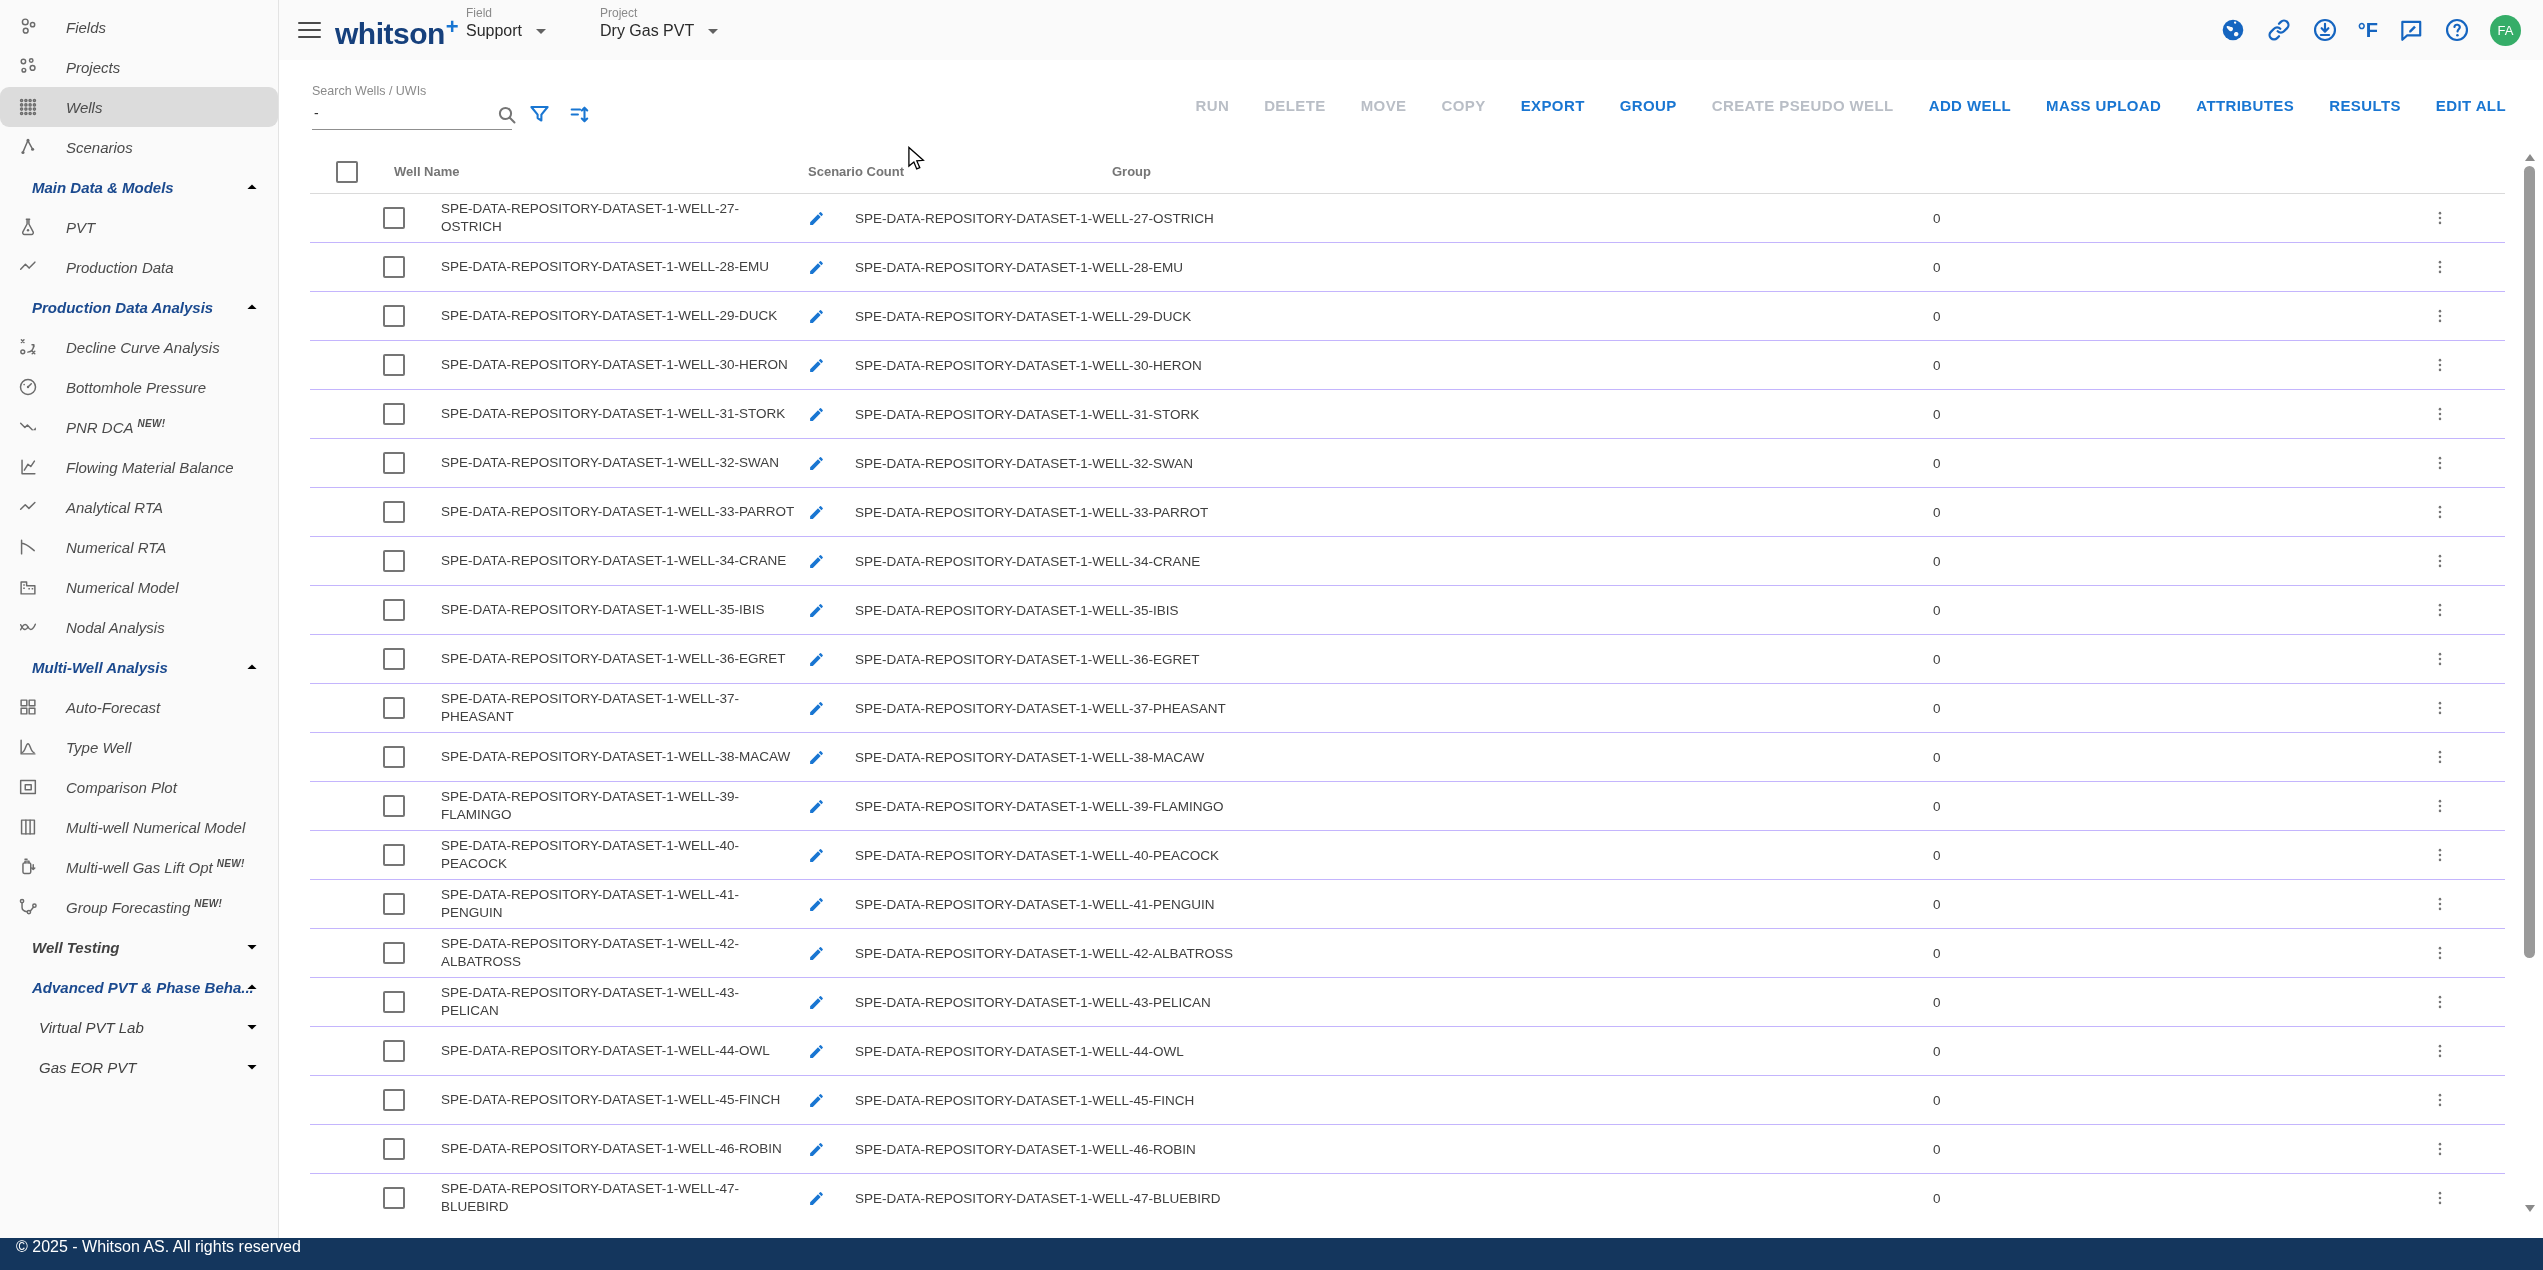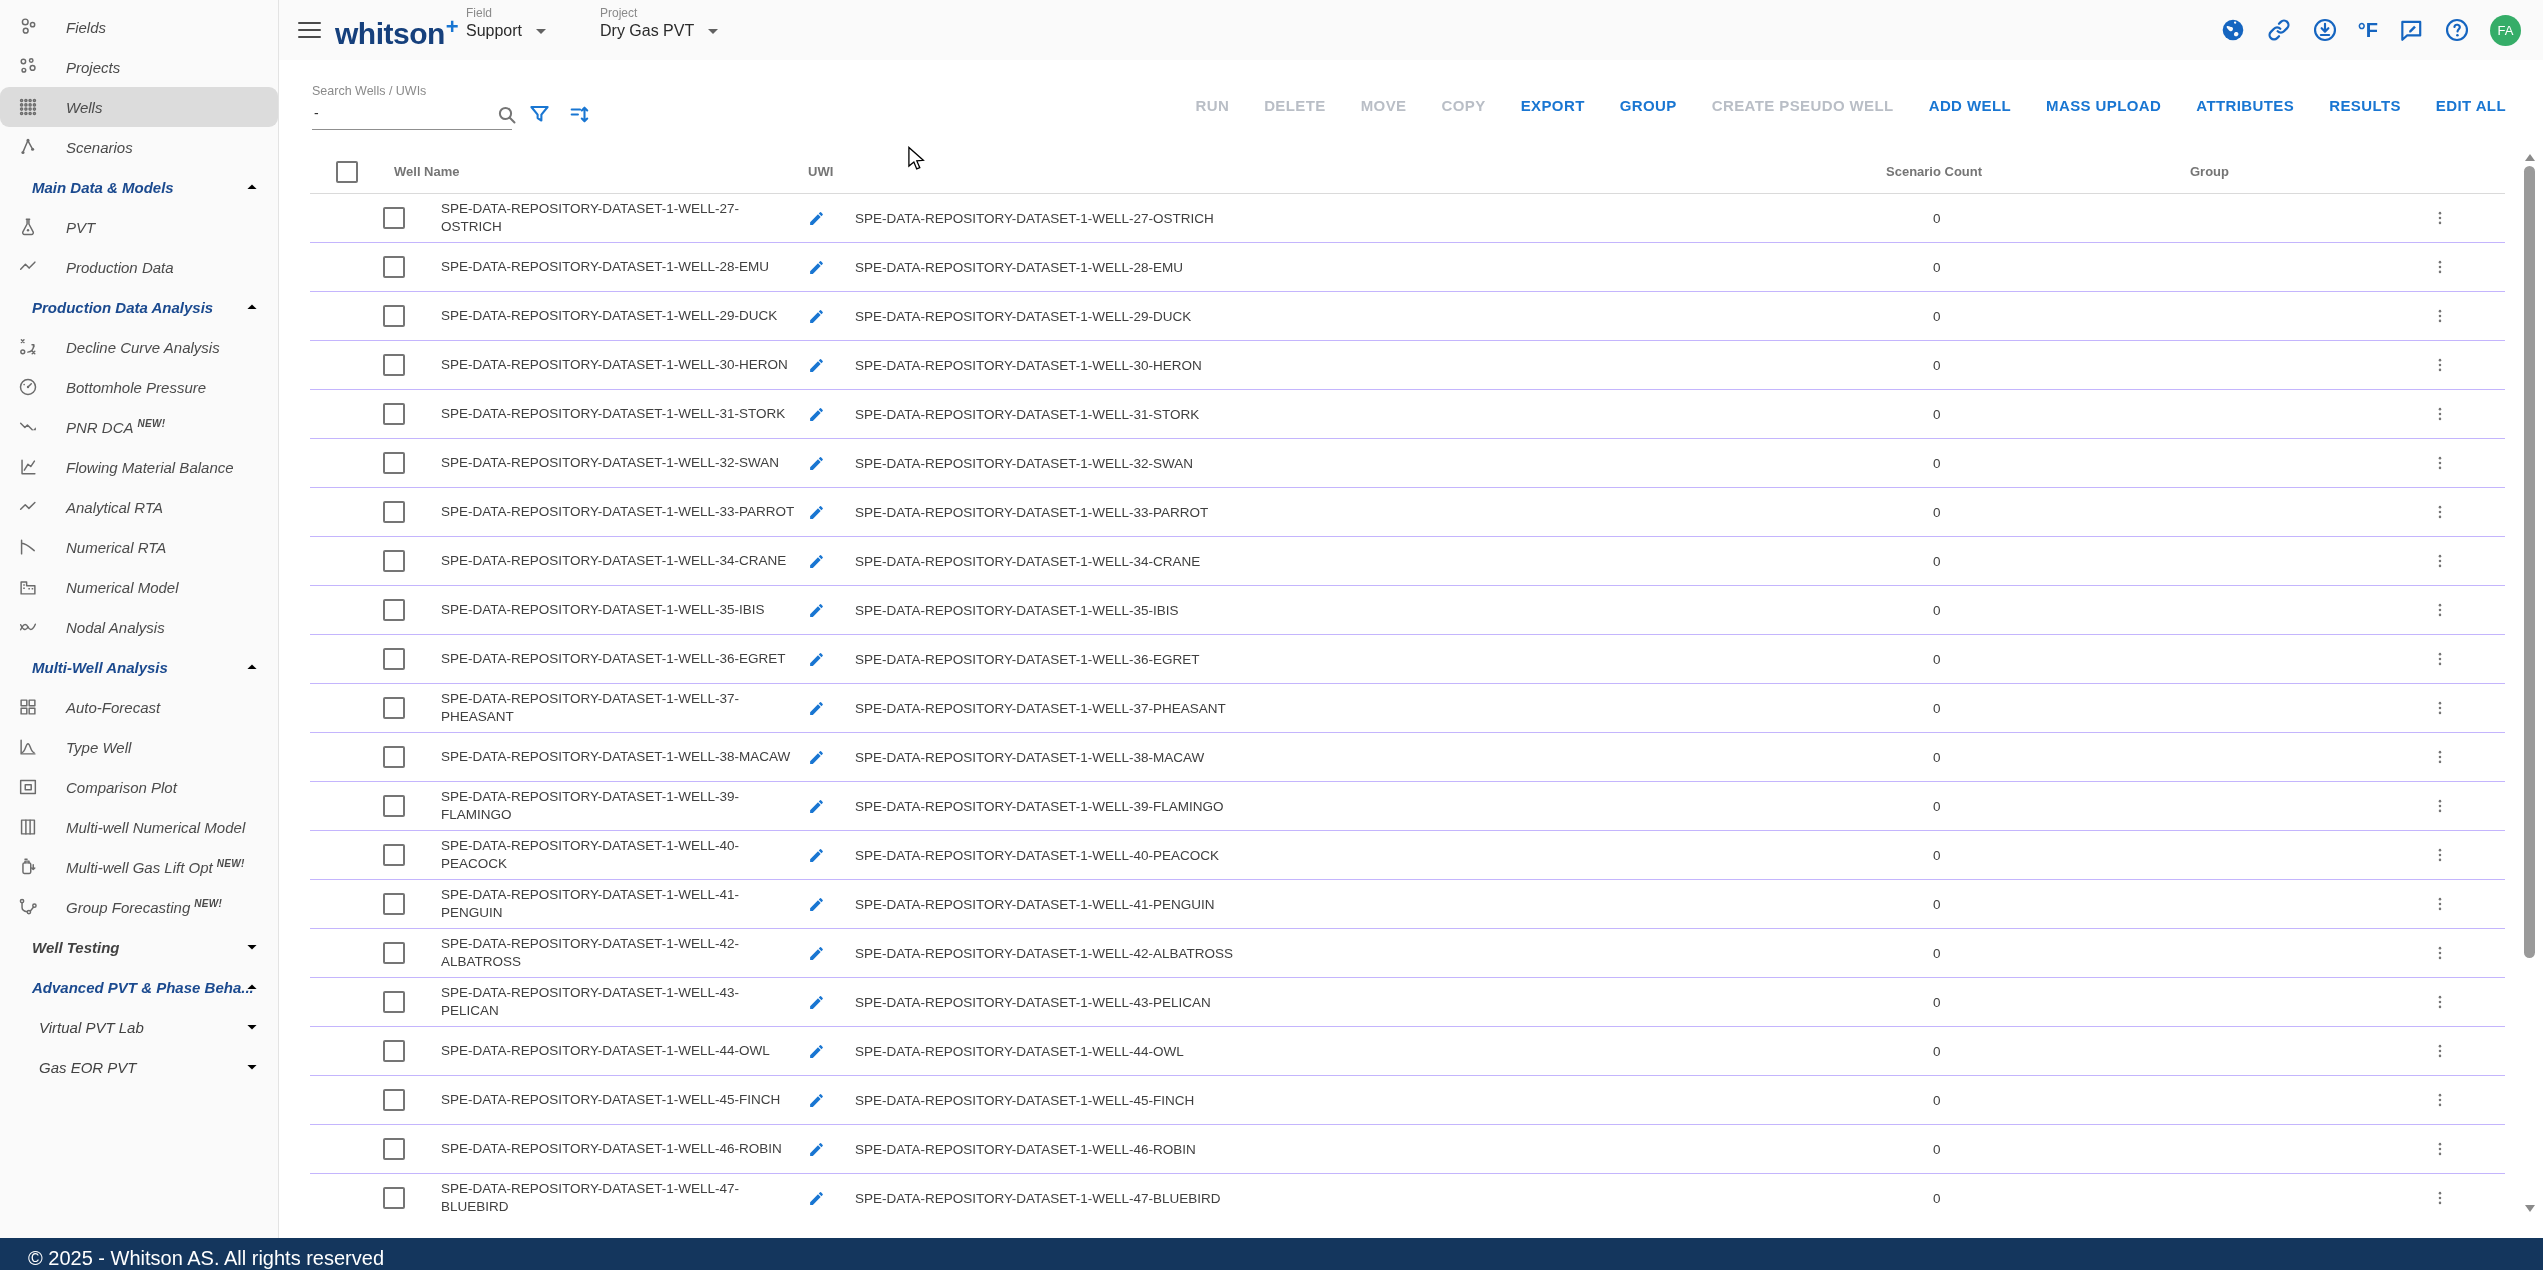--- a/index.html
+++ b/index.html
@@ -90,22 +90,22 @@
   #vscroll { position:absolute; left:2521px; top:150px; width:18px; height:1066px; }
   .scroll-arrow { position:absolute; left:4px; width:0; height:0;
     border-left:5px solid transparent; border-right:5px solid transparent; cursor:pointer; }
   #scroll-up { top:4px; border-bottom:7px solid #8a8a8a; }
   #scroll-down { bottom:4px; border-top:7px solid #8a8a8a; }
   #scroll-thumb { position:absolute; left:3px; top:16px; width:11px; height:792px;
     background:#9a9a9a; border-radius:6px; cursor:grab; }
 
   
   #footer { position:absolute; left:0; right:0; bottom:0; height:32px;
-    background:var(--footer-navy); color:#fff; display:flex; align-items:flex-end;
-    padding-left:28px; font-size:20px; }
+    background:var(--footer-navy); color:#fff; display:flex; align-items:flex-start;
+    padding-left:16px; font-size:16px; }
 
   #cursor { position:absolute; left:905px; top:146px; pointer-events:none; z-index:99; }
 </style>
 </head>
 <body>
 
 <aside id="sidebar">
   <div id="sidebar-list">
       <div class="sb-row sb-item">
         <span class="sb-icon">
@@ -452,21 +452,20 @@
       <div class="action-btn">EDIT ALL</div>
     </div>
 
   <div id="table">
     <div id="table-head">
       <div class="cell-check">
           <span class="checkbox"></span>
         </div>
       <div class="cell-name hcell">Well Name</div>
       <div class="cell-edit"></div>
-      <div class="cell-uwi hcell">UWI</div>
       <div class="cell-scenario hcell">Scenario Count</div>
       <div class="cell-group hcell">Group</div>
       <div class="cell-menu"></div>
     </div>
     <div id="table-body">
         <div class="trow">
           <div class="cell-check">
             <span class="checkbox"></span>
           </div>
           <div class="cell-name">SPE-DATA-REPOSITORY-DATASET-1-WELL-27-OSTRICH</div>

